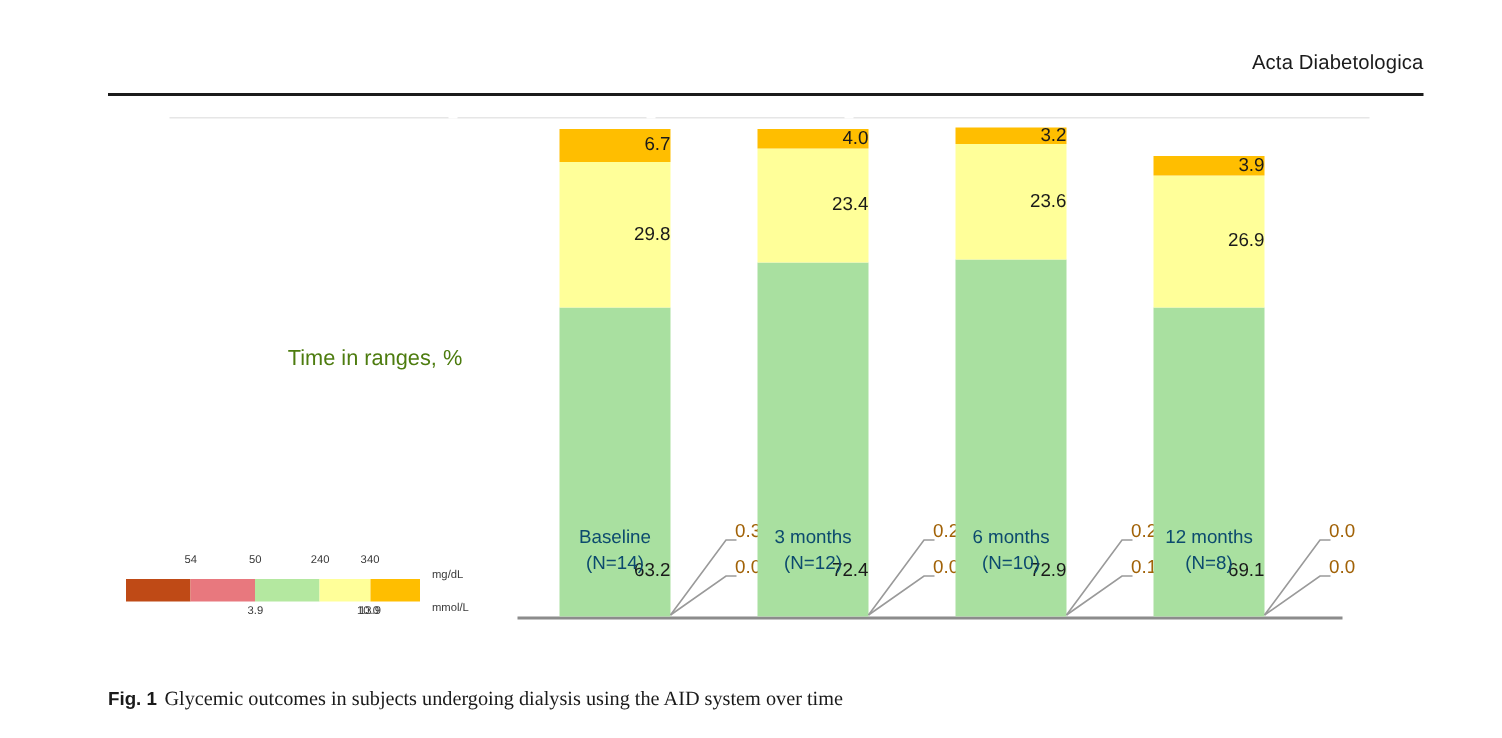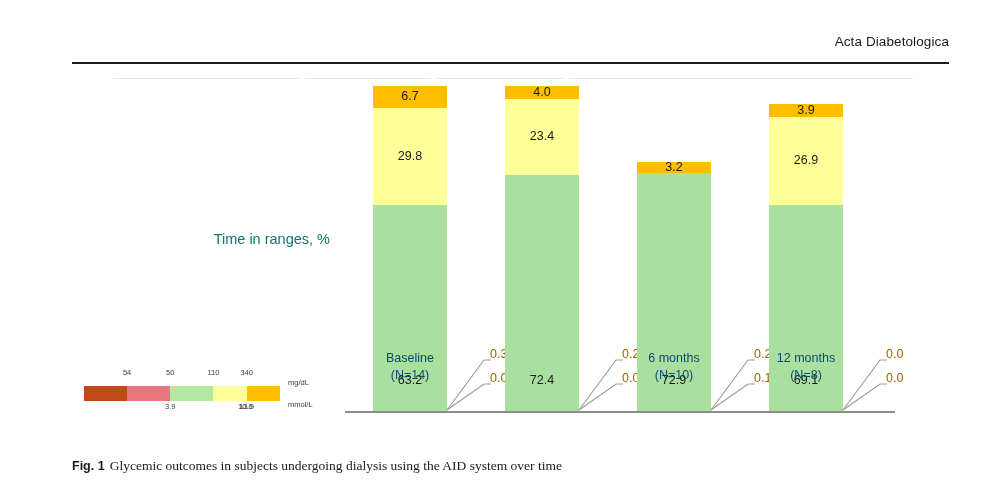--- a/index.html
+++ b/index.html
@@ -57,23 +57,23 @@
     height: 1px;
     background: #ffffff;
   }
 
   
   .y-axis-title {
     position: absolute;
     left: 170px;
     top: 163px;
     width: 160px;
-    text-align: right;
+    text-align: center;
     font-size: 14.5px;
-    color: #0f766e;
+    color: #4d7c0f;
   }
 
   
   .plot {
     position: absolute;
     left: 345px;
     top: 0;
     width: 550px;
     height: 345px;
   }
@@ -93,21 +93,21 @@
   .bar-stack {
     position: relative;
     width: 74px;
     display: flex;
     flex-direction: column-reverse;
   }
   .seg {
     position: relative;
     display: flex;
     align-items: center;
-    justify-content: center;
+    justify-content: flex-end;
     font-size: 12.5px;
     color: #1a1a1a;
     box-sizing: border-box;
   }
   .seg-label {
     line-height: 1;
   }
   .seg.green    { background: #a9e0a0; }
   .seg.yellow   { background: #ffff99; }
   .seg.orange   { background: #ffbe00; }
@@ -282,20 +282,23 @@
       </svg>
       <span class="callout-label upper">0.2</span>
       <span class="callout-label lower">0.0</span>
     </div>
 
     <div class="bar-group" style="left:292px">
       <div class="bar-stack">
         <div class="seg green" style="height:238px">
           <span class="seg-label">72.9</span>
         </div>
+        <div class="seg yellow" style="height:77px">
+          <span class="seg-label">23.6</span>
+        </div>
         <div class="seg orange" style="height:11px">
           <span class="seg-label">3.2</span>
         </div>
       </div>
     </div>
     <div class="callouts" style="left:363px">
       <svg width="120" height="72" viewBox="0 0 120 72">
         <path d="M3,71 L40,21 L47,21" stroke="#9a9a9a" stroke-width="1.1" fill="none"></path>
         <path d="M3,71 L40,45 L47,45" stroke="#9a9a9a" stroke-width="1.1" fill="none"></path>
       </svg>
@@ -325,20 +328,24 @@
       <span class="callout-label lower">0.0</span>
     </div>
   </div>
 </div>
 
 <div class="x-labels">
   <div class="x-label" style="left:5px">
     <div>Baseline</div>
     <div>(N=14)</div>
   </div>
+  <div class="x-label" style="left:137px">
+    <div>3 months</div>
+    <div>(N=12)</div>
+  </div>
   <div class="x-label" style="left:269px">
     <div>6 months</div>
     <div>(N=10)</div>
   </div>
   <div class="x-label" style="left:401px">
     <div>12 months</div>
     <div>(N=8)</div>
   </div>
 </div>
 
@@ -346,21 +353,21 @@
   <div class="legend-bar" id="legend-bar">
       <div class="legend-seg" style="width: 22%; background: rgb(191, 74, 22);"></div>
       <div class="legend-seg" style="width: 22%; background: rgb(232, 120, 126);"></div>
       <div class="legend-seg" style="width: 22%; background: rgb(180, 232, 160);"></div>
       <div class="legend-seg" style="width: 17%; background: rgb(255, 255, 153);"></div>
       <div class="legend-seg" style="width: 17%; background: rgb(255, 190, 0);"></div>
     </div>
   <div id="legend-ticks-top">
       <span class="legend-tick-top" style="left: 43.12px;">54</span>
       <span class="legend-tick-top" style="left: 86.24px;">50</span>
-      <span class="legend-tick-top" style="left: 129.36px;">110</span>
+      <span class="legend-tick-top" style="left: 129.36px;">240</span>
       <span class="legend-tick-top" style="left: 162.68px;">340</span>
     </div>
   <div id="legend-ticks-bottom">
       <span class="legend-tick-bottom" style="left: 86.24px;">3.9</span>
       <span class="legend-tick-bottom" style="left: 129.36px; margin-left: 32px;">10.0</span>
       <span class="legend-tick-bottom" style="left: 162.68px;">13.9</span>
     </div>
   <div class="legend-unit mgdl">mg/dL</div>
   <div class="legend-unit mmoll">mmol/L</div>
 </div>

